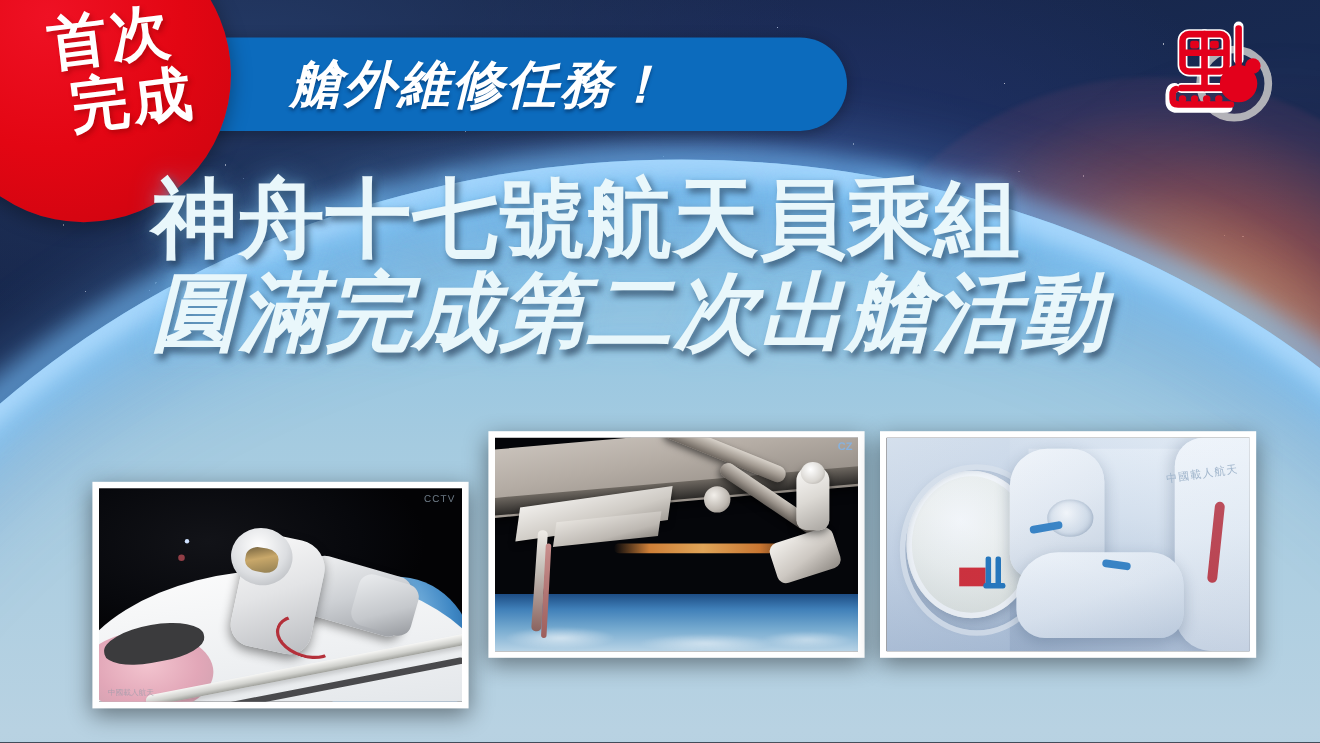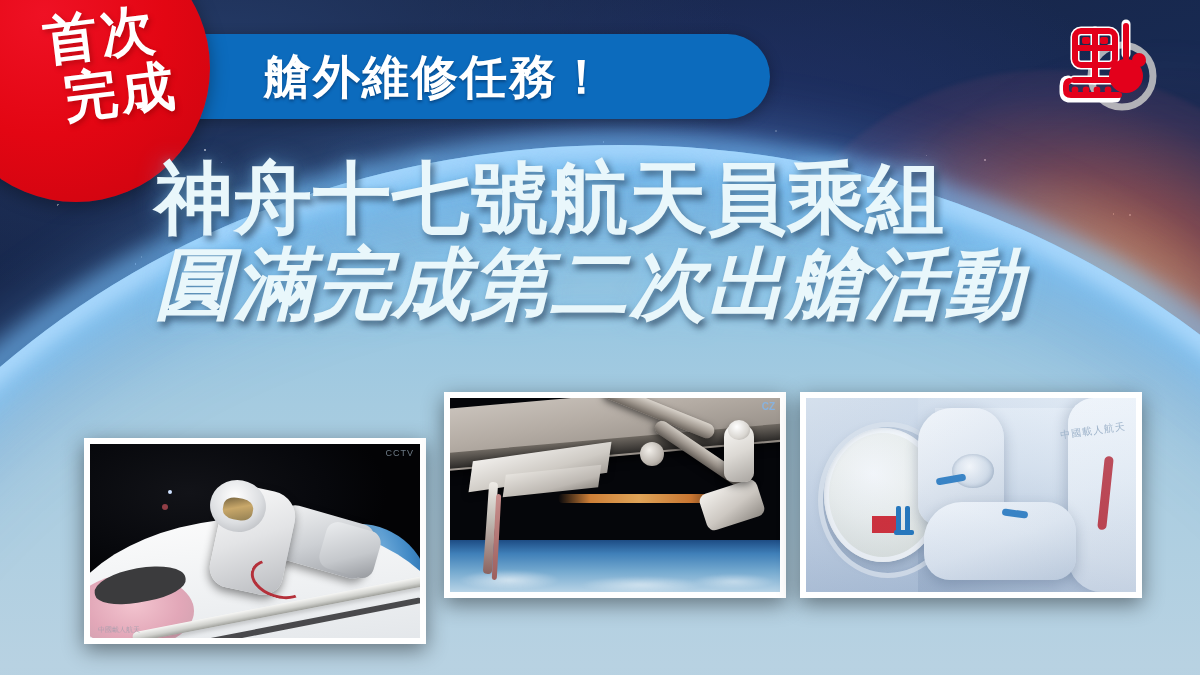--- a/index.html
+++ b/index.html
@@ -207,20 +207,21 @@
     position: absolute;
     left: 186px;
     top: 34px;
     width: 584px;
     height: 85px;
     background: #0c6bbd;
     border-radius: 0 44px 44px 0;
     display: flex;
     align-items: center;
     box-shadow: 0 3px 14px rgba(0,0,0,.32);
+    font-style: italic;
   }
   .pill-text {
     margin-left: 78px;
     color: #ffffff;
     font-size: 47px;
     font-weight: 700;
     letter-spacing: 2px;
     line-height: 1;
     white-space: nowrap;
     text-shadow: 0 2px 3px rgba(0,30,70,.45);
@@ -252,21 +253,20 @@
     text-shadow: 2px 3px 5px rgba(120,0,0,.40);
   }
   .badge-text .l2 { display: block; margin-left: 26px; margin-top: 6px; }
 
   
   .headline {
     position: absolute;
     left: 138px;
     top: 158px;
     width: 920px;
-    margin-left: 17px;
   }
   .headline-line {
     color: #e9f7fb;
     font-size: 78px;
     font-weight: 800;
     line-height: 1.03;
     letter-spacing: 1px;
     white-space: nowrap;
     text-shadow:
       0 0 26px rgba(120,200,255,.45),

